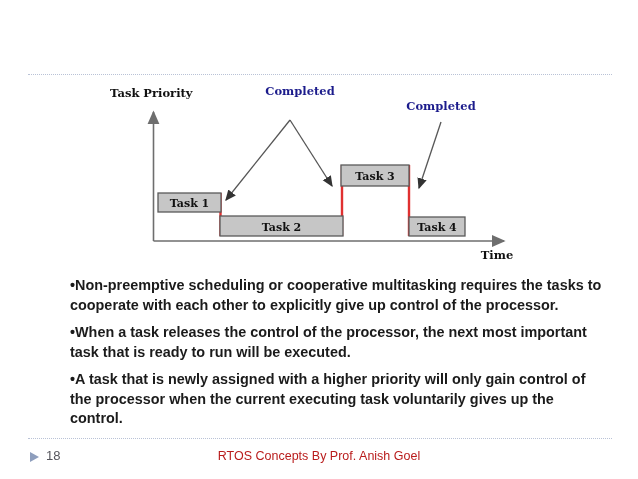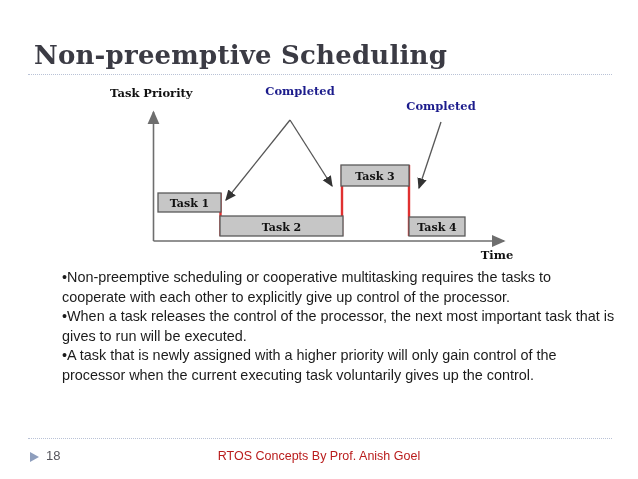--- a/index.html
+++ b/index.html
@@ -56,21 +56,22 @@
     position: absolute;
     left: 62px;
     top: 268px;
     width: 556px;
     font-size: 14.4px;
     line-height: 19.5px;
     color: #1b1b1b;
     font-family: "Liberation Sans", sans-serif;
   }
   .body-text p {
-    margin: 0;
+    margin: 8px;
+    font-weight: bold;
   }
   
   .footer-divider {
     position: absolute;
     left: 28px;
     top: 438px;
     width: 584px;
     height: 0;
     border-top: 1px dotted #b9c2d6;
   }
@@ -106,21 +107,20 @@
     text-align: center;
     font-size: 12.5px;
     color: #b91c1c;
   }
 </style>
 </head>
 <body>
 
 <div class="slide">
 
-  <div class="slide-title">Non-preemptive Scheduling</div>
   <div class="title-divider"></div>
 
   <div class="diagram">
     <svg width="638" height="185" viewBox="0 0 638 185" xmlns="http://www.w3.org/2000/svg">
       <defs>
         <marker id="arrowAxis" markerWidth="9" markerHeight="9" refX="7.5" refY="4" orient="auto">
           <path d="M0,0.3 L8.5,4 L0,7.7 z" fill="#6e6e6e"></path>
         </marker>
         <marker id="arrowThin" markerWidth="9" markerHeight="9" refX="7.5" refY="4" orient="auto">
           <path d="M0,0.3 L8.5,4 L0,7.7 z" fill="#333333"></path>
@@ -174,21 +174,21 @@
 
       <g>
         <rect x="409" y="135" width="56" height="19" fill="#c6c6c6" stroke="#5a5a5a" stroke-width="1.3"></rect>
         <text x="437" y="149" font-family="DejaVu Serif, Liberation Serif, serif" font-size="11" font-weight="bold" fill="#111111" text-anchor="middle">Task 4</text>
       </g>
     </svg>
   </div>
 
   <div class="body-text">
     <p>•Non-preemptive scheduling or cooperative multitasking requires the tasks to cooperate with each other to explicitly give up control of the processor.</p>
-    <p>•When a task releases the control of the processor, the next most important task that is gives to run will be executed.</p>
+    <p>•When a task releases the control of the processor, the next most important task that is ready to run will be executed.</p>
     <p>•A task that is newly assigned with a higher priority will only gain control of the processor when the current executing task voluntarily gives up the control.</p>
   </div>
 
   <div class="footer-divider"></div>
   <div class="footer">
     <div class="footer-triangle"></div>
     <div class="footer-page">18</div>
     <div class="footer-center">RTOS Concepts By Prof. Anish Goel</div>
   </div>
 

